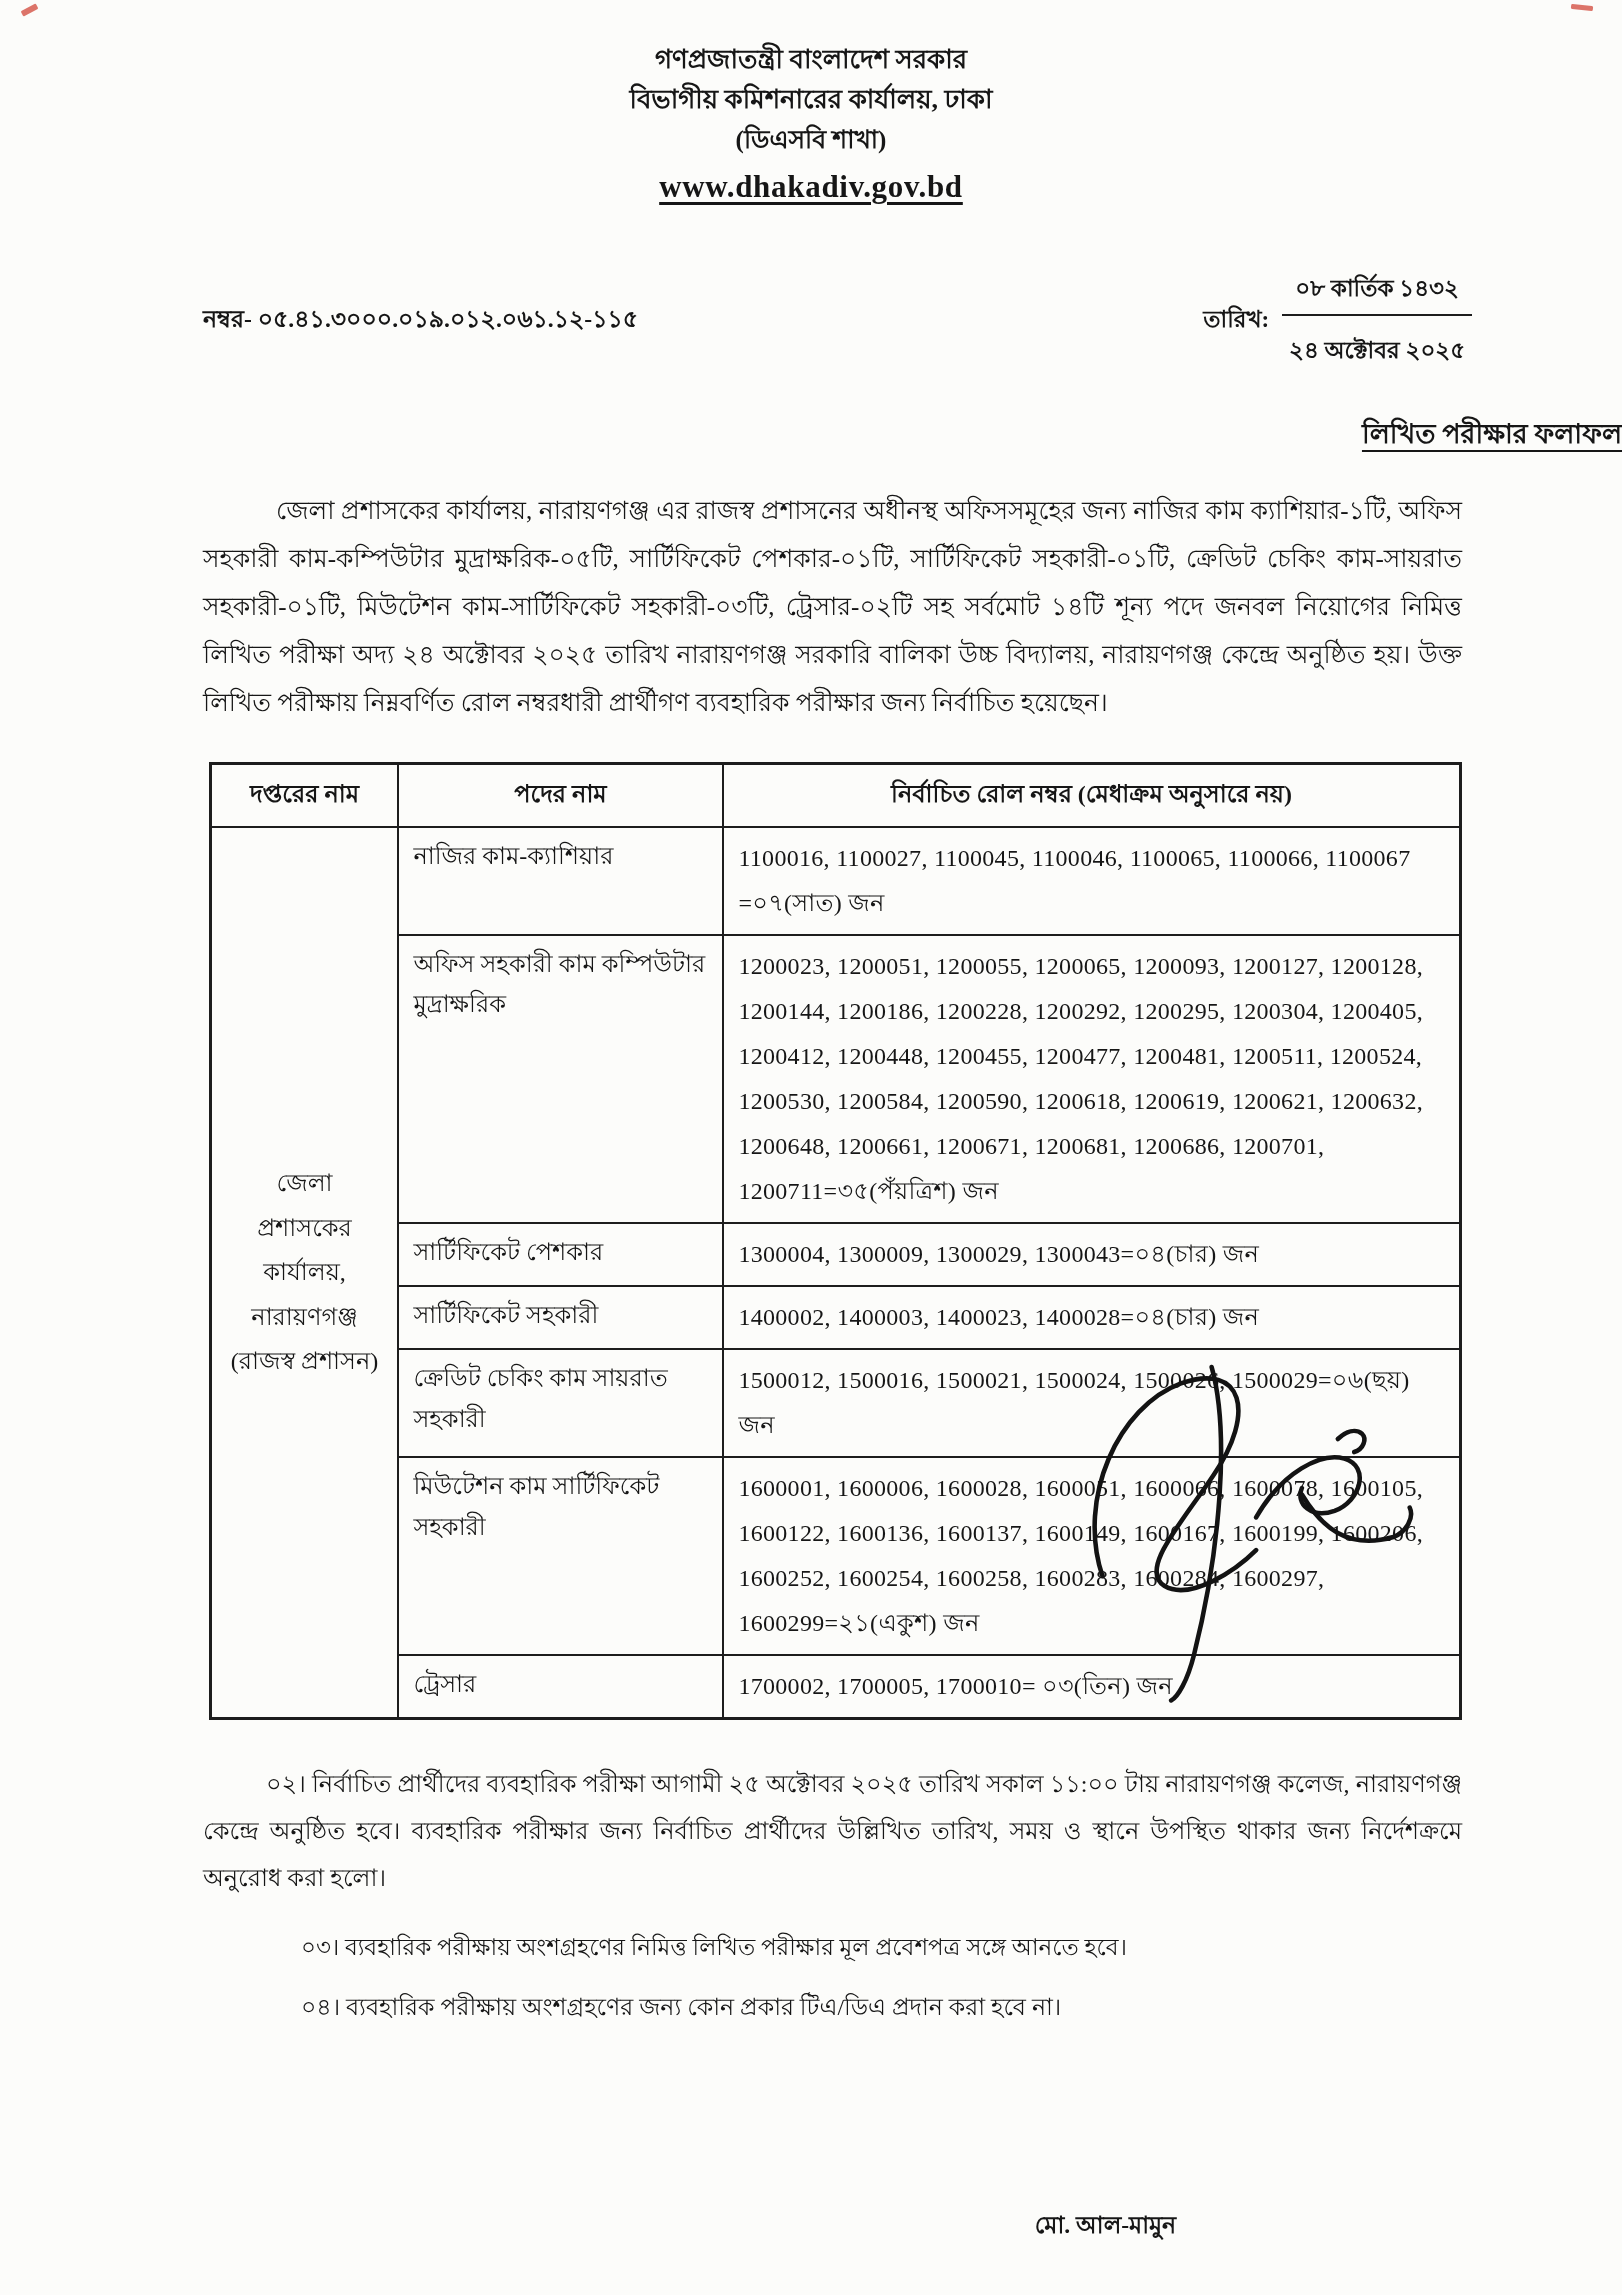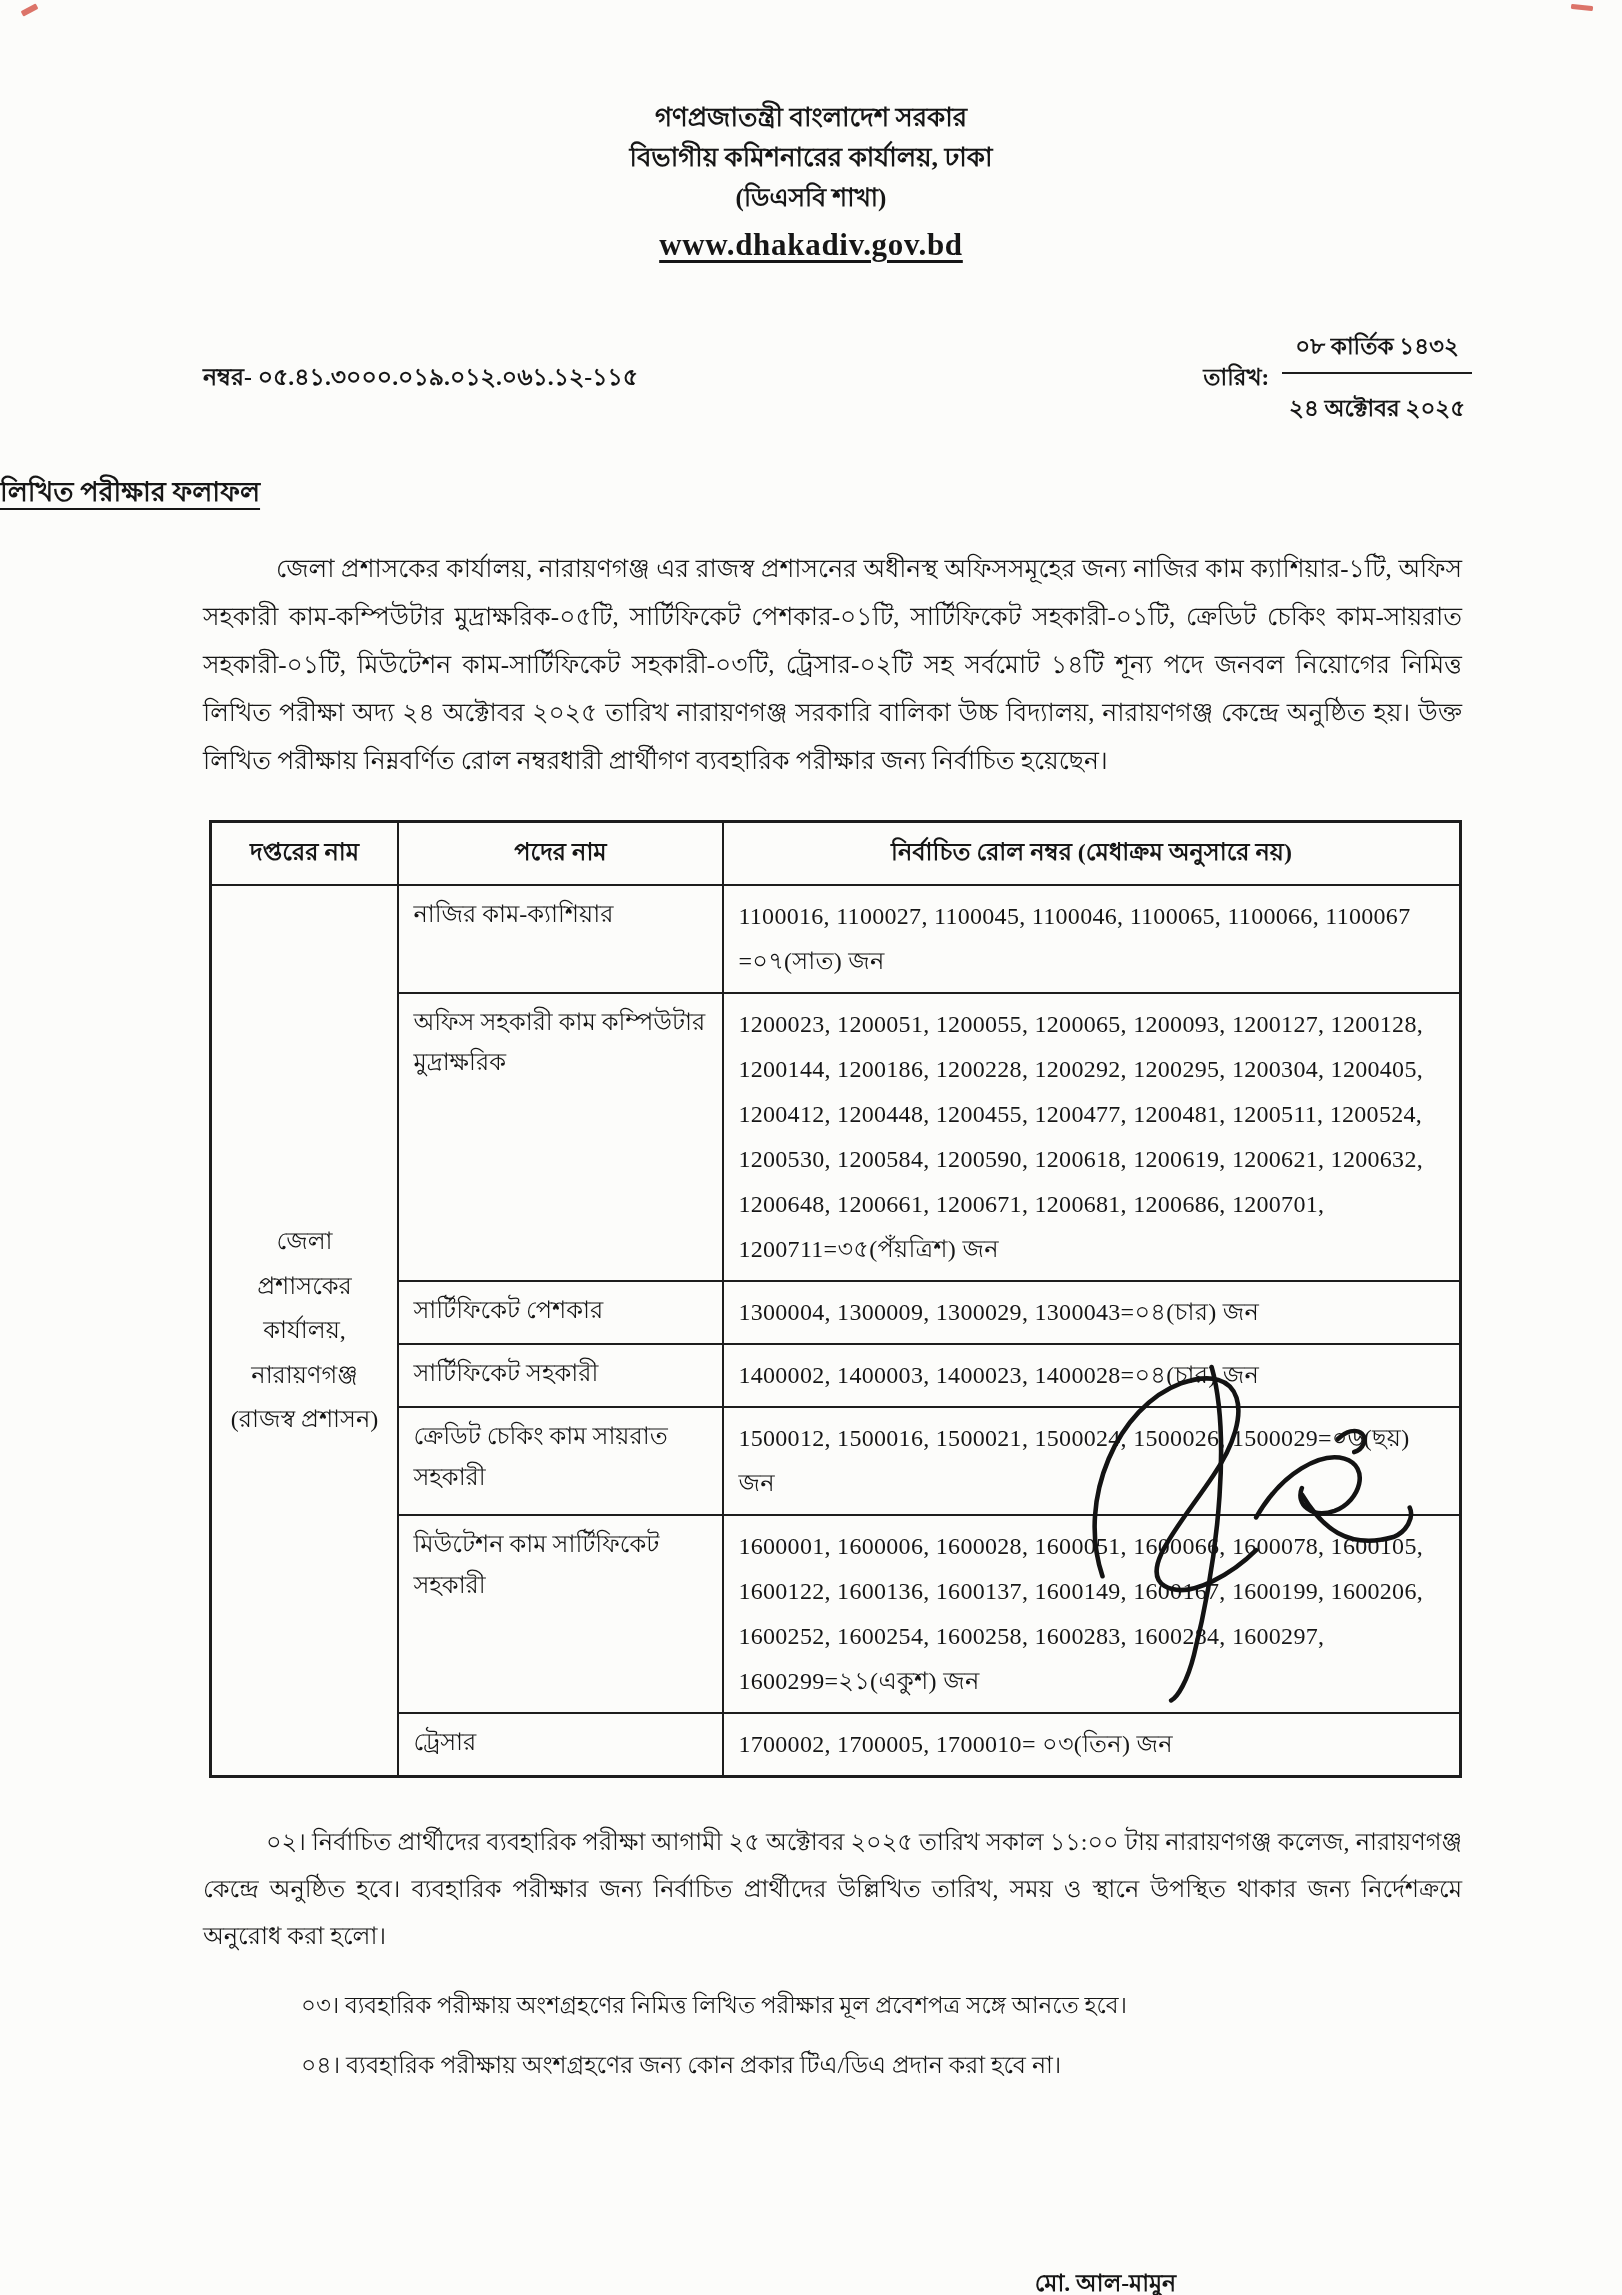--- a/index.html
+++ b/index.html
@@ -11,33 +11,33 @@
     font-family:"Liberation Serif","DejaVu Serif",serif;
     position:relative;
     margin:0 auto;
     overflow:hidden;
   }
   
   .mark { position:absolute; background:#cf3a2b; opacity:.7; border-radius:1.3px; }
   .mark-left { top:6.5px; left:21px; width:17px; height:5.9px; transform:rotate(-28deg); }
   .mark-right { top:5.2px; right:29px; width:22px; height:5.2px; transform:rotate(6deg); }
 
-  .header { text-align:center; padding-top:98px; line-height:1.55; }
+  .header { text-align:center; padding-top:40px; line-height:1.55; }
   .header-line1, .header-line2 { font-size:26px; font-weight:bold; }
   .header-line3 { font-size:25px; font-weight:bold; }
   .website { font-size:31px; font-weight:bold; text-decoration:underline; text-underline-offset:5.2px; letter-spacing:0.7px; margin-top:3.9px; display:inline-block; }
 
   .memo { display:flex; justify-content:space-between; align-items:center; margin:59px 150px 0 203px; }
   .memo-number { font-size:23.6px; font-weight:bold; }
   .date-block { display:flex; align-items:center; gap:13px; font-size:23px; font-weight:bold; }
   .date-stack { text-align:center; }
   .date-top { padding:0 13px 5.2px; border-bottom:2.6px solid #1d1d1d; }
   .date-bottom { padding:5.2px 3.9px 0; }
 
-  .doc-title { text-align:left; margin-top:42px; font-size:27px; font-weight:bold; text-decoration:underline; text-underline-offset:6.5px; }
+  .doc-title { text-align:right; margin-top:42px; font-size:27px; font-weight:bold; text-decoration:underline; text-underline-offset:6.5px; }
 
   .intro { margin:29px 160px 0 203px; font-size:25px; line-height:1.92; text-align:justify; text-indent:73px; }
 
   .table-wrap { margin:35px 160px 0 209px; }
   table.results { width:100%; border-collapse:collapse; border:3.3px solid #1d1d1d; }
   table.results th, table.results td { border:2.6px solid #1d1d1d; padding:7.9px 14.4px; vertical-align:top; font-size:24px; }
   table.results th { text-align:center; font-weight:bold; padding:10.5px 6.5px; }
   .col-office { width:15%; }
   .col-post  { width:26%; }
   .col-rolls { width:59%; }

